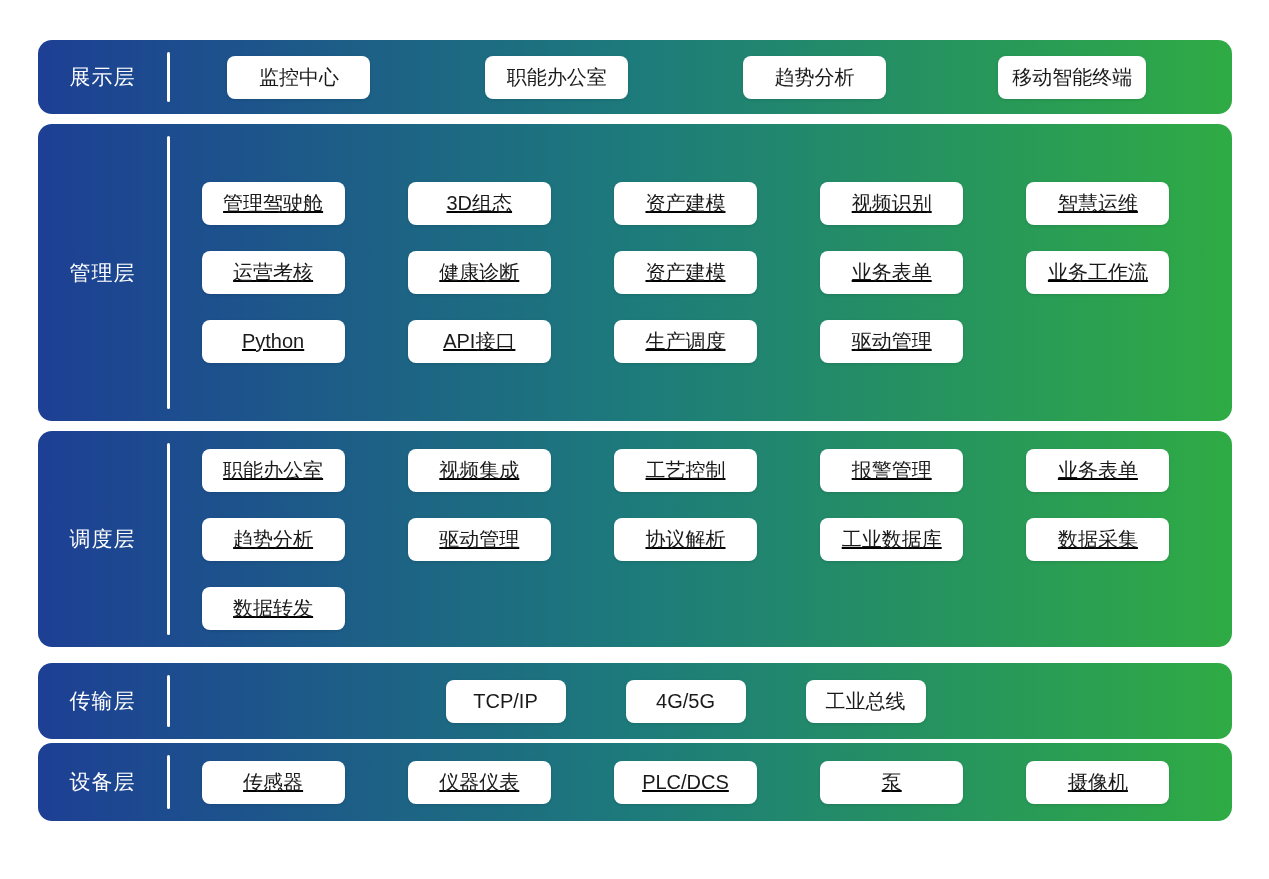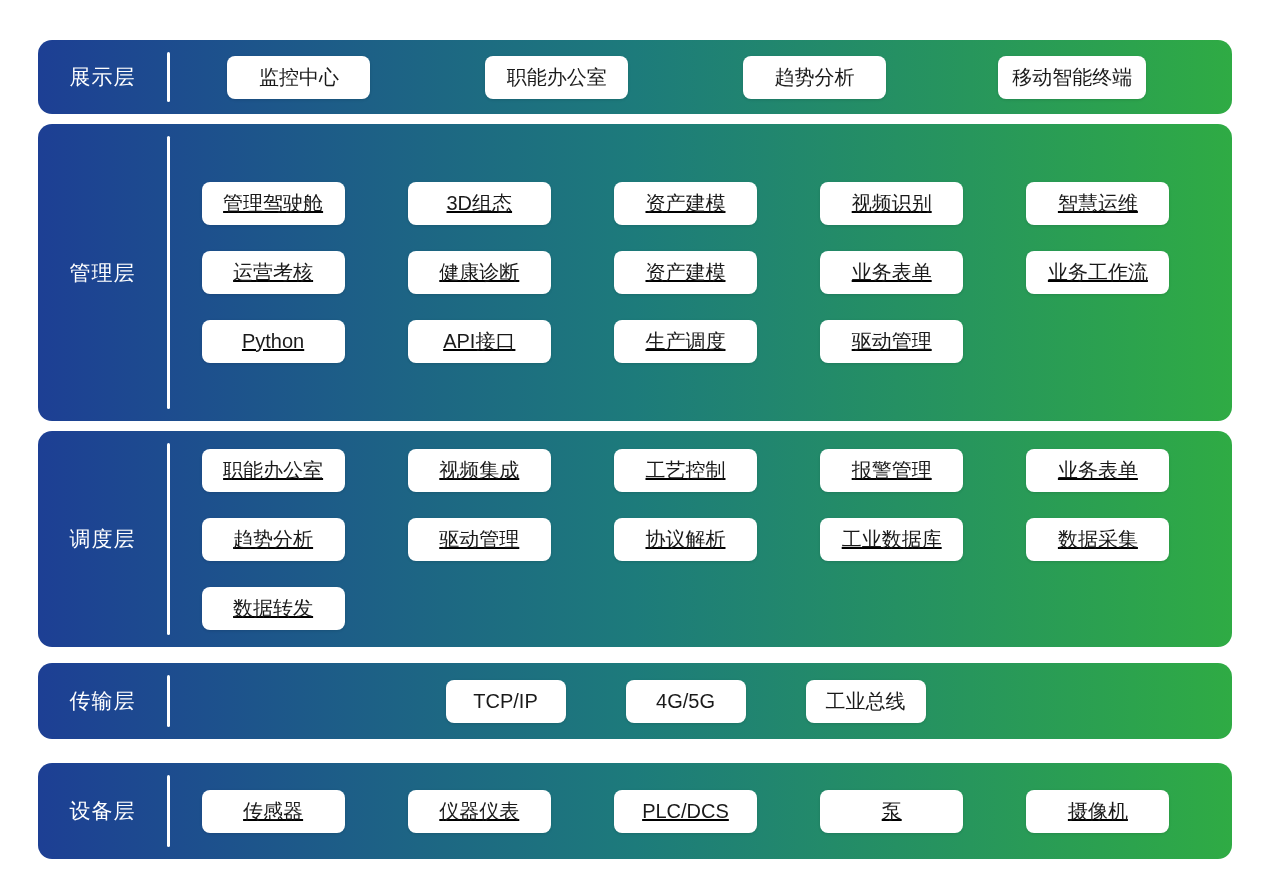--- a/index.html
+++ b/index.html
@@ -22,22 +22,22 @@
     align-items: stretch;
     border-radius: 14px;
     background: linear-gradient(90deg,
       var(--grad-left, #1d3f94) 0%,
       var(--grad-mid, #1d7b7b) 50%,
       var(--grad-right, #2fab44) 100%);
   }
   .band-display      { height: 74px;  margin-bottom: 10px; }
   .band-management   { height: 297px; margin-bottom: 10px; }
   .band-scheduling   { height: 216px; margin-bottom: 16px; }
-  .band-transmission { height: 76px;  margin-bottom: 24px; }
-  .band-device       { height: 96px; }
+  .band-transmission { height: 76px;  margin-bottom: 4px; }
+  .band-device       { height: 78px; }
 
   .band-label {
     flex: 0 0 129px;
     display: flex;
     align-items: center;
     justify-content: center;
     color: var(--label-text, #ffffff);
     font-size: 21px;
     letter-spacing: 1px;
   }

